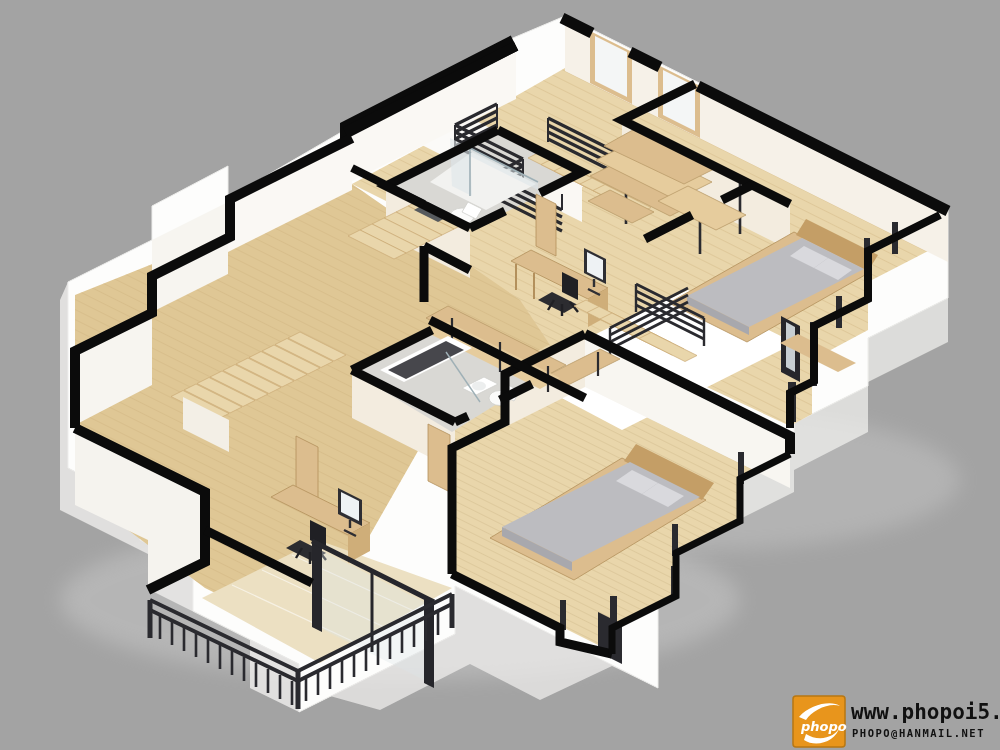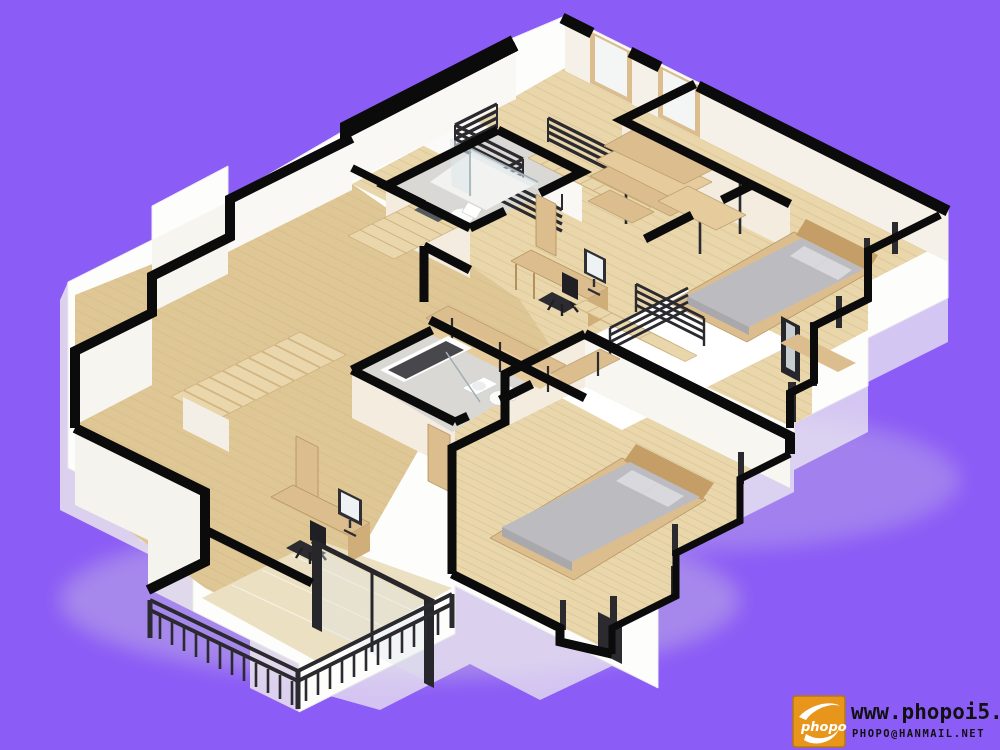--- a/index.html
+++ b/index.html
@@ -3,21 +3,21 @@
 <meta charset="utf-8">
 <style>
   :root{
     --wall:#0b0b0b; --wood:#e9d6ab; --wood2:#dfc795; --plank:#c9ab77;
     --fwood:#dcbd8e; --fwood2:#c49e66; --cream:#f3ecdf; --lit:#faf8f4;
     --rail:#2a2a2f; --bed:#bcbcc0; --bed2:#a8a8ad; --pillow:#d9d9dd;
     --tile:#d9d8d4; --glass:#dde6e9; --tub:#47474c; --white:#ffffff;
     --orange:#e8951c; --ink:#111111; --face:#efedea; --face2:#f6f5f3;
   }
   html,body{margin:0;padding:0;background:#fff;}
-  .stage{position:relative;width:1000px;height:750px;background:#8b5cf6;overflow:hidden;
+  .stage{position:relative;width:1000px;height:750px;background:#a3a3a3;overflow:hidden;
          font-family:"DejaVu Sans","Liberation Sans",sans-serif;}
   svg{position:absolute;left:0;top:0;}
   .wm-url{font-family:"DejaVu Sans Mono","Liberation Mono",monospace;font-weight:bold;
           font-size:21px;fill:var(--ink);}
   .wm-mail{font-family:"DejaVu Sans Mono","Liberation Mono",monospace;font-weight:bold;
            font-size:10.5px;letter-spacing:1.5px;fill:var(--ink);}
   .wm-logo-text{font-family:"DejaVu Sans","Liberation Sans",sans-serif;font-weight:bold;
                 font-style:italic;font-size:13px;fill:#ffffff;}
 </style>
 </head>

